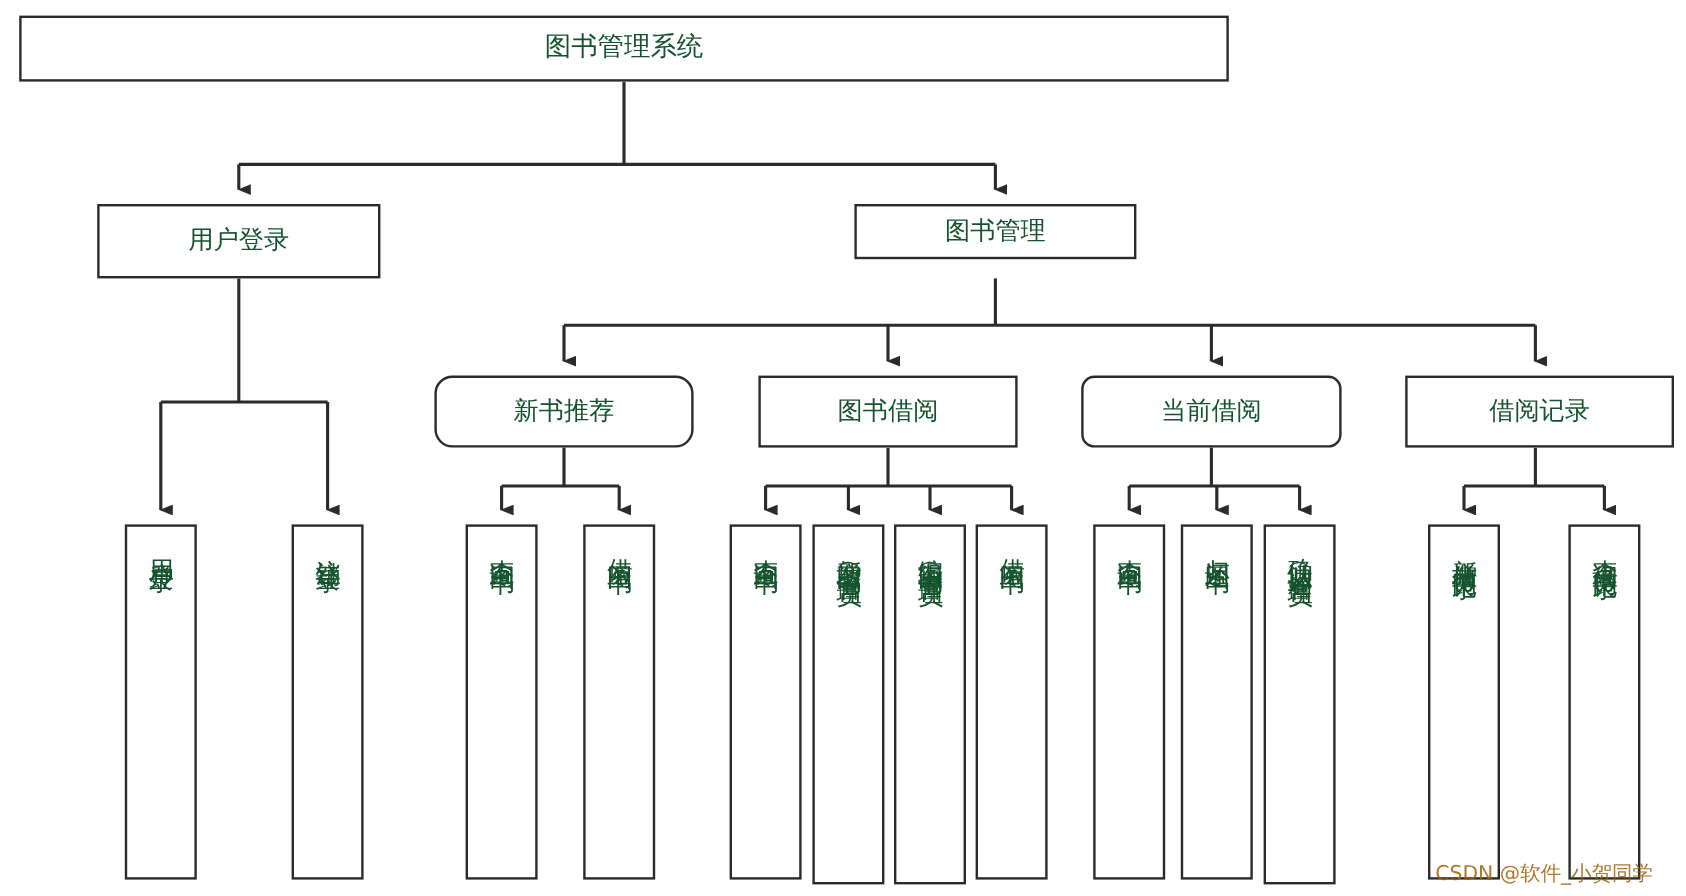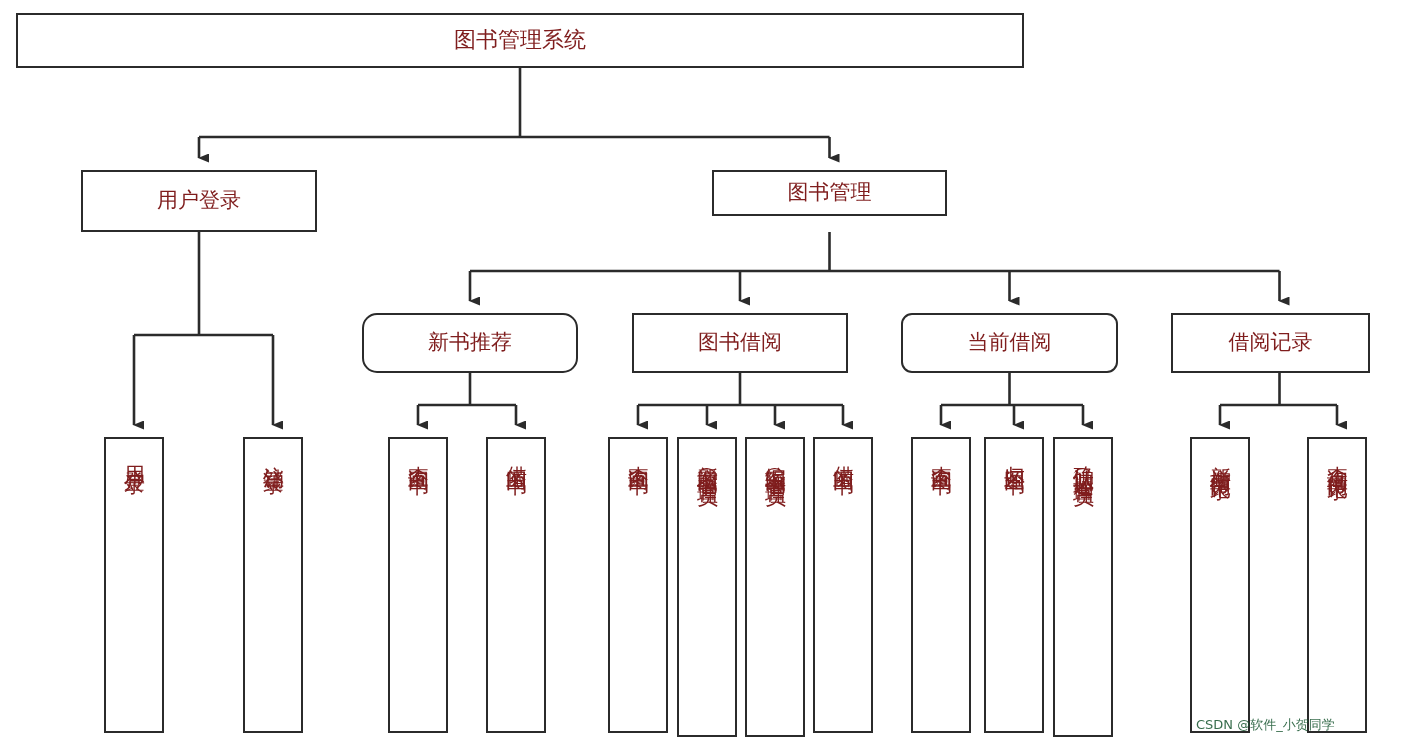--- a/index.html
+++ b/index.html
@@ -28,21 +28,21 @@
     position: absolute;
     box-sizing: border-box;
     background: #ffffff;
     border: 2px solid #2b2b2b;
     display: flex;
     align-items: center;
     justify-content: center;
     z-index: 2;
   }
   .node-label {
-    color: #7f1d1d;
+    color: #14532d;
     text-align: center;
     line-height: 1.12;
     white-space: nowrap;
   }
   .node.horizontal .node-label {
     font-size: 21px;
   }
   .node.root .node-label {
     font-size: 22px;
   }
@@ -53,22 +53,22 @@
   .node.vertical .node-label {
     writing-mode: vertical-rl;
     text-orientation: upright;
     font-size: 21px;
     letter-spacing: 3px;
     line-height: 1;
     margin: 0 auto;
   }
   .watermark {
     position: absolute;
-    color: #14532d;
-    font-size: 13px;
+    color: #a16207;
+    font-size: 17px;
     white-space: nowrap;
     z-index: 3;
     opacity: 0.85;
   }
 </style>
 </head>
 <body>
 
 <div id="canvas">
   <svg class="edges" viewBox="0 0 1405 747">
@@ -125,21 +125,21 @@
       </div>
       <div class="node level3 horizontal" style="left: 362px; top: 313px; width: 216px; height: 60px; border-radius: 15px;">
         <span class="node-label">新书推荐</span>
       </div>
       <div class="node level3 horizontal" style="left: 632px; top: 313px; width: 216px; height: 60px;">
         <span class="node-label">图书借阅</span>
       </div>
       <div class="node level3 horizontal" style="left: 901px; top: 313px; width: 217px; height: 60px; border-radius: 11px;">
         <span class="node-label">当前借阅</span>
       </div>
-      <div class="node level3 horizontal" style="left: 1171px; top: 313px; width: 199px; height: 60px;">
+      <div class="node level3 horizontal" style="left: 1171px; top: 313px; width: 224px; height: 60px;">
         <span class="node-label">借阅记录</span>
       </div>
       <div class="node leaf vertical" style="left: 104px; top: 437px; width: 60px; height: 296px;">
         <span class="node-label">用户登录</span>
       </div>
       <div class="node leaf vertical" style="left: 243px; top: 437px; width: 60px; height: 296px;">
         <span class="node-label">注销登录</span>
       </div>
       <div class="node leaf vertical" style="left: 388px; top: 437px; width: 60px; height: 296px;">
         <span class="node-label">查询图书</span>

